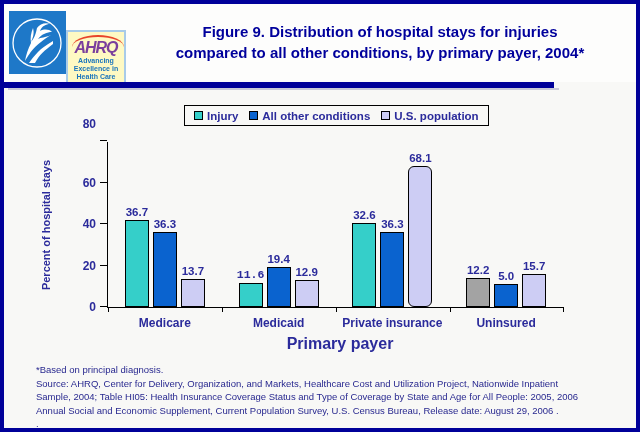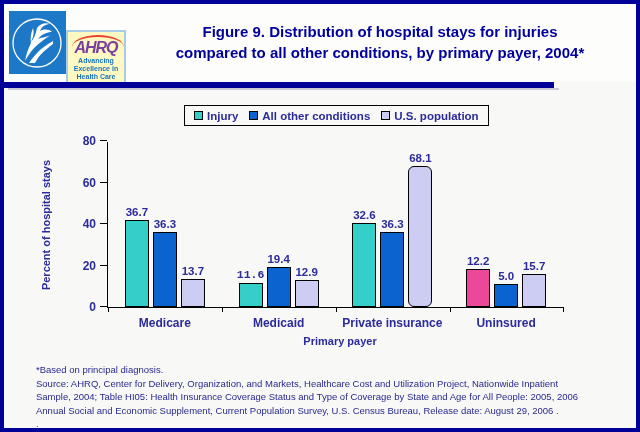--- a/index.html
+++ b/index.html
@@ -69,21 +69,21 @@
   .bar-value {
     position:absolute; bottom:100%; margin-bottom:3px; left:50%; transform:translateX(-50%);
     font-weight:bold; font-size:11.5px; color:#2b2b9b; white-space:nowrap;
   }
   .cat-label {
     position:absolute; top:calc(100% + 9px); left:50%; transform:translateX(-50%);
     font-weight:bold; font-size:12px; color:#2b2b9b; white-space:nowrap;
   }
   .xlabel {
     position:absolute; left:50%; top:calc(100% + 28px); transform:translateX(-50%);
-    font-weight:bold; font-size:11px; color:#2b2b9b; white-space:nowrap;padding-left:9px;
+    font-weight:bold; font-size:16px; color:#2b2b9b; white-space:nowrap;padding-left:9px;
   }
   .footnotes {
     position:absolute; left:32px; top:359px; font-size:9.5px; line-height:13.5px;
     color:#28288f; white-space:nowrap;
   }
 </style>
 </head>
 <body>
 
 <div class="page">
@@ -138,21 +138,21 @@
     <div id="y-axis">
         <div class="ytick" style="bottom: 0px;"></div>
         <div class="ytick-label" style="bottom: -7px;">0</div>
         <div class="ytick" style="bottom: 41.5px;"></div>
         <div class="ytick-label" style="bottom: 34.5px;">20</div>
         <div class="ytick" style="bottom: 83px;"></div>
         <div class="ytick-label" style="bottom: 76px;">40</div>
         <div class="ytick" style="bottom: 124.5px;"></div>
         <div class="ytick-label" style="bottom: 117.5px;">60</div>
         <div class="ytick" style="bottom: 166px;"></div>
-        <div class="ytick-label" style="bottom: 159px;">80</div>
+        <div class="ytick-label" style="bottom: 176px;">80</div>
       </div>
     <div id="x-ticks">
         <div class="xtick" style="left: 0px;"></div>
         <div class="xtick" style="left: 114px;"></div>
         <div class="xtick" style="left: 228px;"></div>
         <div class="xtick" style="left: 342px;"></div>
         <div class="xtick" style="left: 455px;"></div>
       </div>
     <div class="groups" id="groups">
         <div class="group">
@@ -185,21 +185,21 @@
           </div>
           <div class="bar" style="height: 75.3225px; background: rgb(10, 99, 207);">
             <div class="bar-value">36.3</div>
           </div>
           <div class="bar" style="height: 141.308px; background: rgb(205, 205, 244); border-radius: 6px;">
             <div class="bar-value">68.1</div>
           </div>
           <div class="cat-label">Private insurance</div>
         </div>
         <div class="group">
-          <div class="bar" style="height: 38px; background: #ec4899;">
+          <div class="bar" style="height: 29px; background: #a3a3a3;">
             <div class="bar-value">12.2</div>
           </div>
           <div class="bar" style="height: 23px; background: rgb(10, 99, 207);">
             <div class="bar-value">5.0</div>
           </div>
           <div class="bar" style="height: 32.5775px; background: rgb(205, 205, 244);">
             <div class="bar-value">15.7</div>
           </div>
           <div class="cat-label">Uninsured</div>
         </div>

